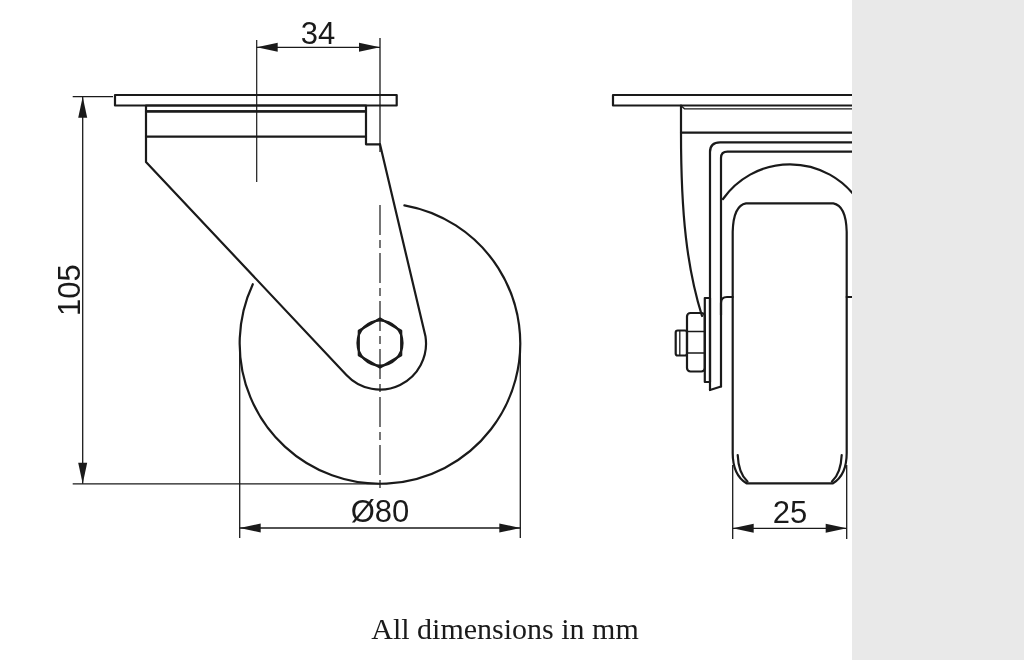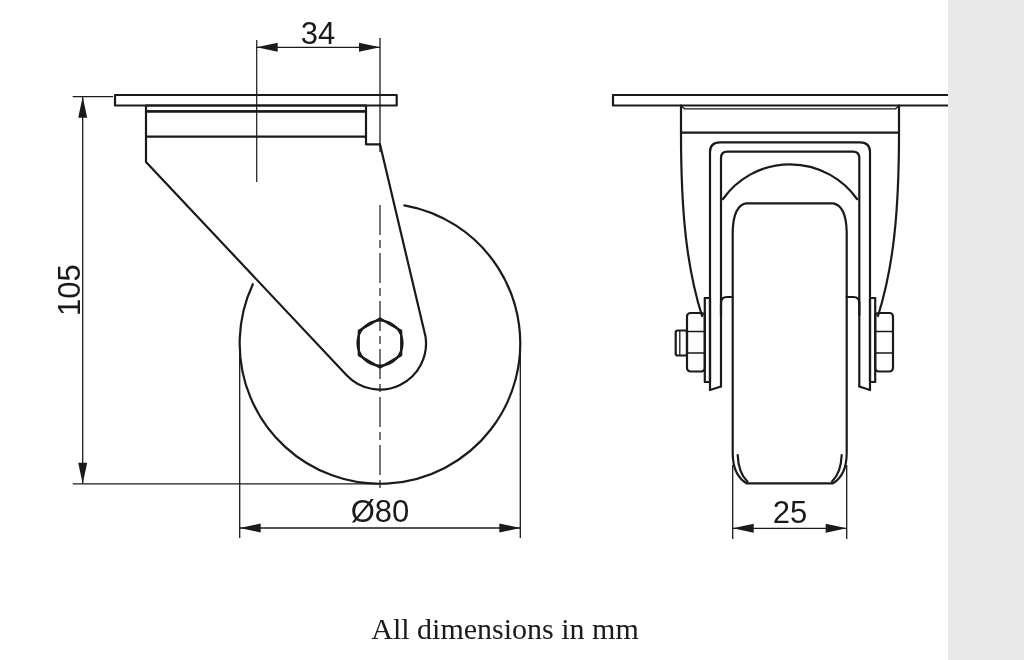--- a/index.html
+++ b/index.html
@@ -1,17 +1,17 @@
 <!DOCTYPE html>
 <html><head>
 <meta charset="utf-8">
 <style>
   html,body{margin:0;padding:0;background:#e9e9e9;}
   .canvas{
-    width:948px;height:660px;background:#ffffff;position:relative;
+    width:852px;height:660px;background:#ffffff;position:relative;
     font-family:"Liberation Sans", sans-serif;overflow:hidden;
   }
   svg{display:block;}
   .outline{fill:none;stroke:#1a1a1a;stroke-width:2.2;stroke-linejoin:round;stroke-linecap:round;}
   .outline-fill{fill:#ffffff;stroke:#1a1a1a;stroke-width:2.2;stroke-linejoin:round;}
   .thin{fill:none;stroke:#1a1a1a;stroke-width:1.3;stroke-linecap:butt;}
   .center{fill:none;stroke:#1a1a1a;stroke-width:1.2;}
   .arrow{fill:#1a1a1a;stroke:none;}
   .dimtext{font-family:"Liberation Sans", sans-serif;font-size:31px;fill:#1a1a1a;}
   .notetext{font-family:"Liberation Serif", serif;font-size:30px;fill:#1a1a1a;}

